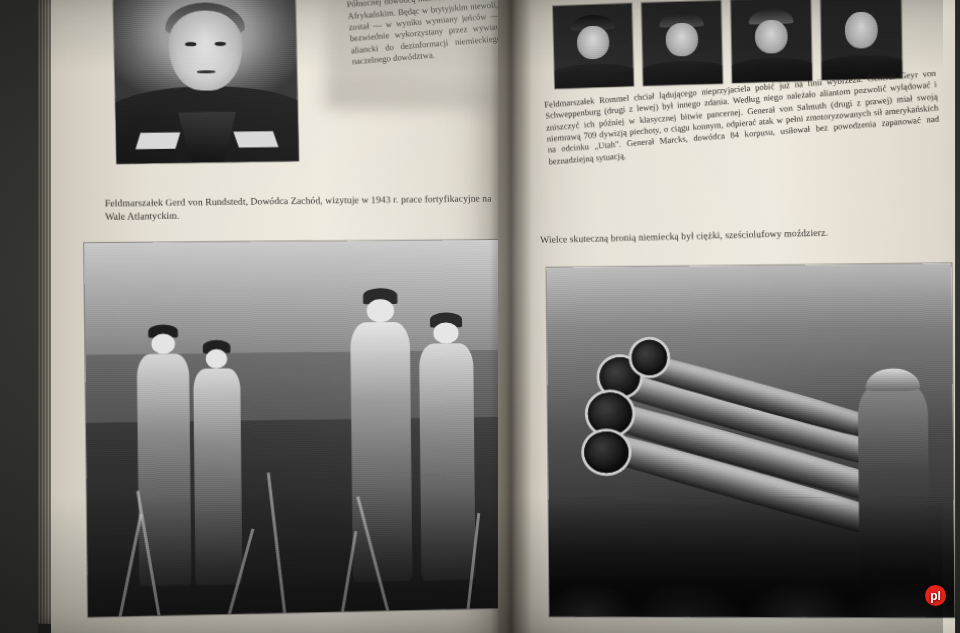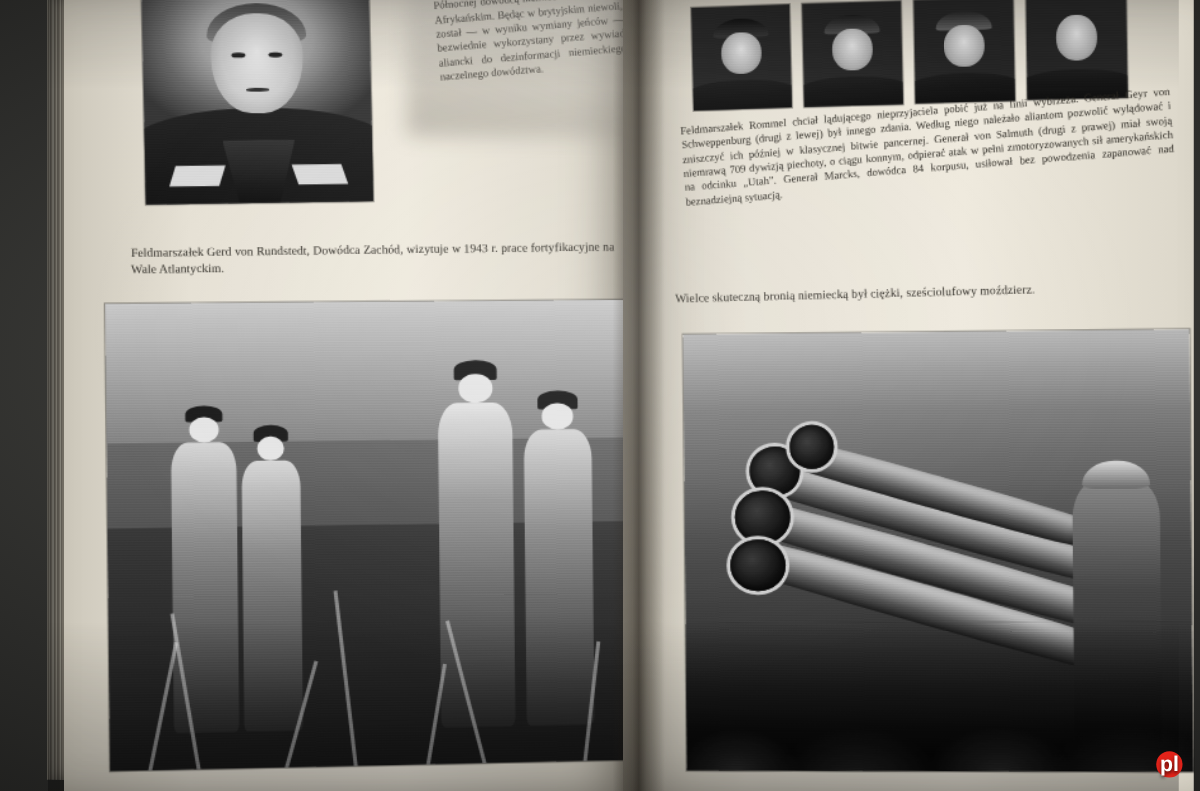--- a/index.html
+++ b/index.html
@@ -361,23 +361,23 @@
     z-index: 40;
   }
   .wm-badge {
     display: inline-flex;
     align-items: center;
     justify-content: center;
     width: 21px; height: 21px;
     border-radius: 50%;
     background: #e2231a;
     color: #fff;
-    font-size: 17px;
+    font-size: 12px;
     font-weight: bold;
-    margin-bottom: 3px;
+    margin-bottom: 19px;
     letter-spacing: 0;
   }
 </style>
 </head>
 <body>
 
 <div id="scene">
 
   <div class="surround"></div>
 

